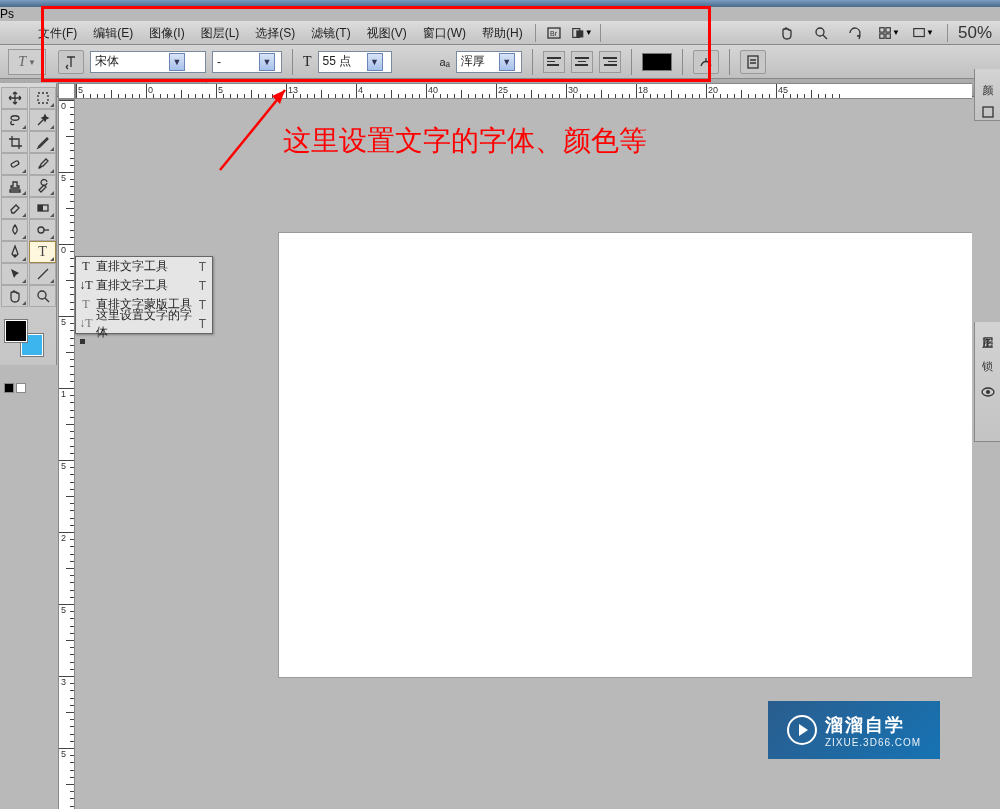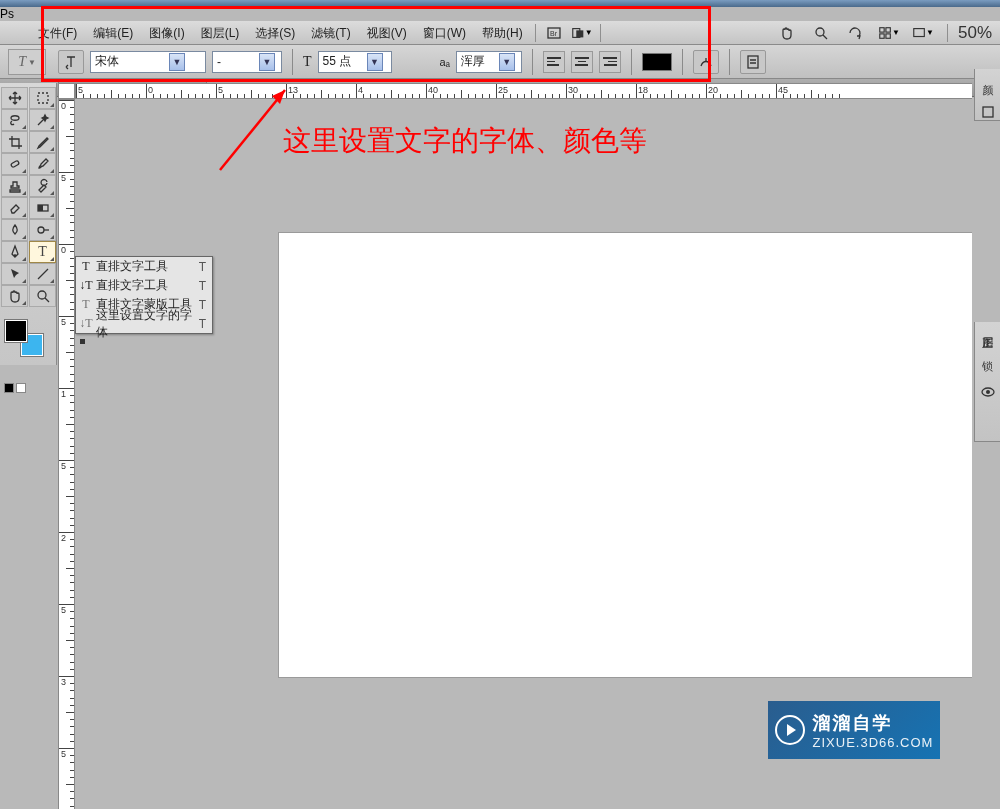--- a/index.html
+++ b/index.html
@@ -80,21 +80,21 @@
   .flyout-row .k { margin-left:auto; color:#555; }
   .flyout-row .ic { position:absolute; left:3px; width:14px; text-align:center; font-family:Georgia,serif; }
   .flyout .marker { position:absolute; left:4px; width:5px; height:5px; background:#333; }
   
   
   .watermark { position:absolute; right:60px; bottom:50px; width:172px; height:58px; background:linear-gradient(135deg,#2a5d8e,#1673b3); display:flex; align-items:center; justify-content:center; gap:8px; z-index:40; }
   .wm-play { width:30px; height:30px; border:2px solid #fff; border-radius:50%; display:flex; align-items:center; justify-content:center; }
   .wm-play::after { content:''; border-left:9px solid #fff; border-top:6px solid transparent; border-bottom:6px solid transparent; margin-left:3px; }
   .wm-txt { color:#fff; }
   .wm-main { font-size:18px; font-weight:bold; letter-spacing:2px; }
-  .wm-sub { font-size:13px; letter-spacing:1px; opacity:.9; }
+  .wm-sub { font-size:10px; letter-spacing:1px; opacity:.9; }
 </style>
 </head>
 <body>
 
 <div class="title-bar"></div>
 <div class="ps-logo">Ps</div>
 
 <div class="menu-bar">
   <div class="menu">文件(F)</div>
   <div class="menu">编辑(E)</div>

